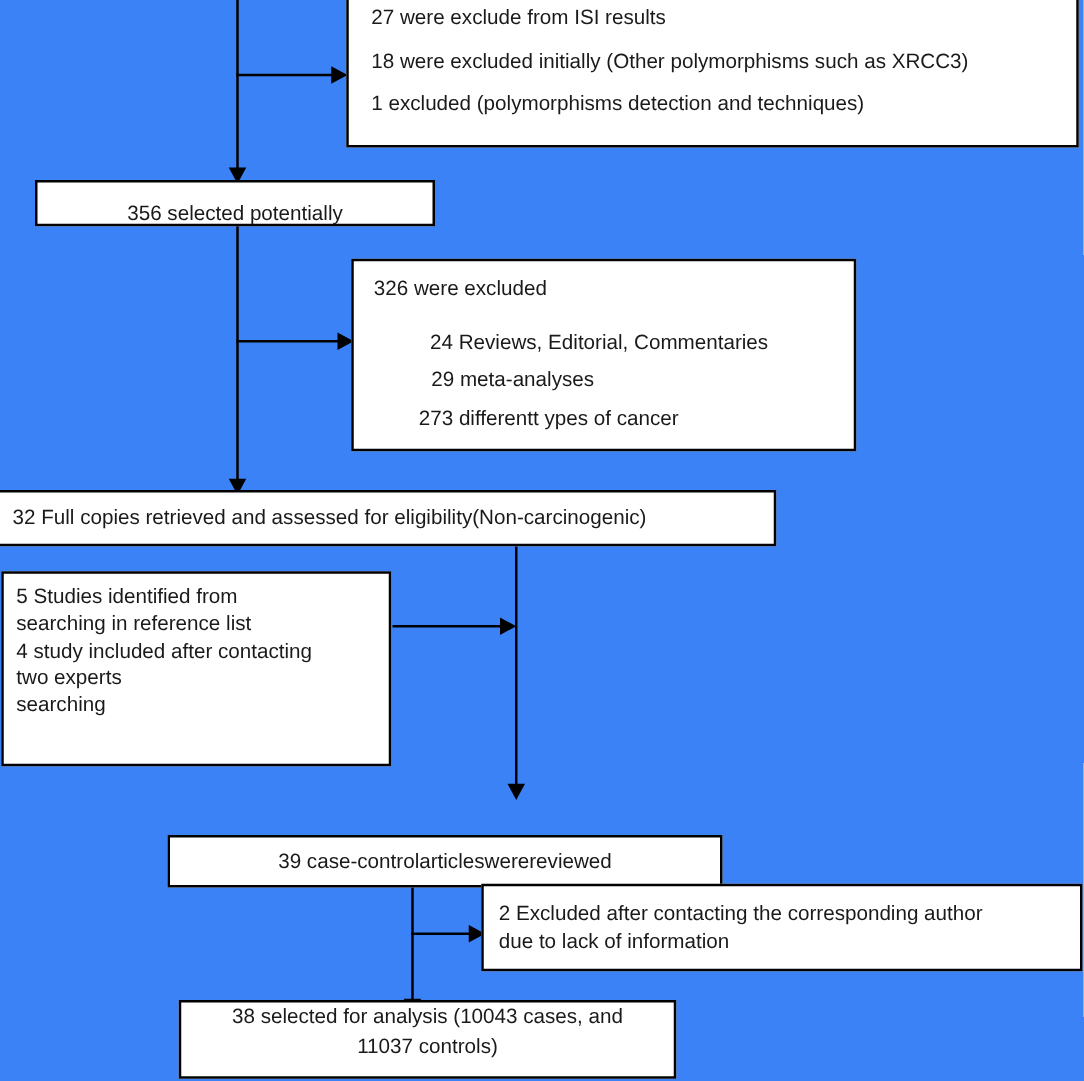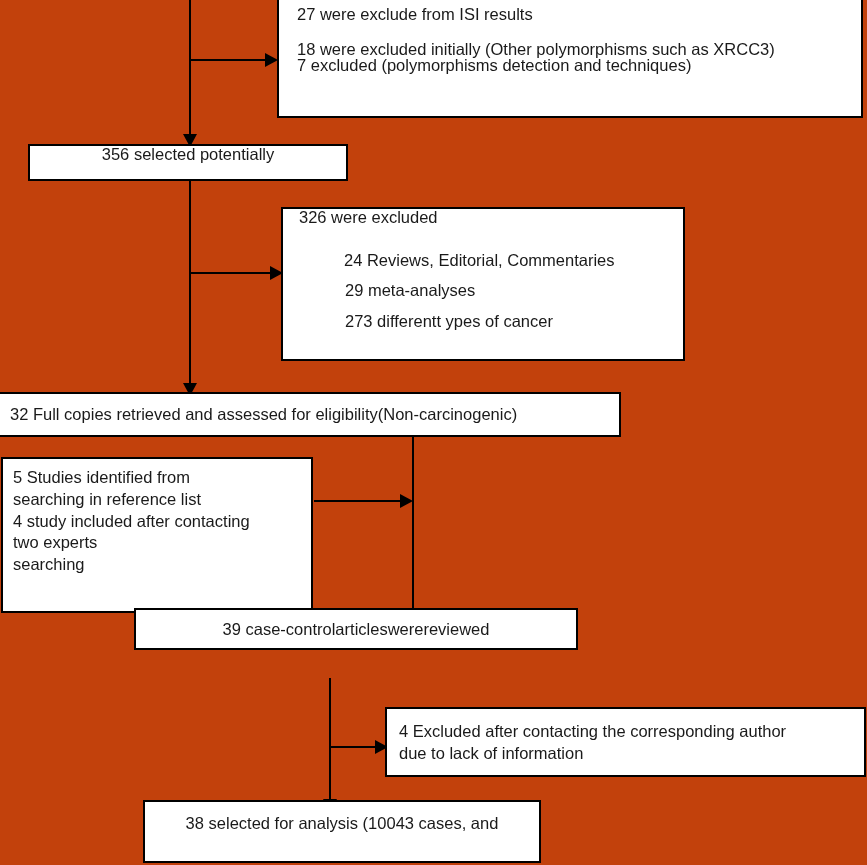--- a/index.html
+++ b/index.html
@@ -4,21 +4,21 @@
 <style>
   html, body {
     margin: 0;
     padding: 0;
     background: #ffffff;
   }
   #flowchart {
     position: relative;
     width: 867px;
     height: 865px;
-    background: #c2410c;
+    background: #3b82f6;
     font-family: "Liberation Sans", sans-serif;
     color: #000000;
     overflow: hidden;
   }
   .box {
     position: absolute;
     box-sizing: border-box;
     border: 2px solid #000000;
     background: #ffffff;
     font-size: 16.5px;
@@ -76,53 +76,54 @@
   <div class="arrow-right" style="left:400px; top:494px;"></div>
   <div class="arrow-down" style="left:406px; top:627px;"></div>
 
   <div class="vline" style="left:329px; top:678px; height:130px;"></div>
   <div class="hline" style="left:329px; top:746px; width:47px;"></div>
   <div class="arrow-right" style="left:375px; top:740px;"></div>
   <div class="arrow-down" style="left:323px; top:799px;"></div>
 
   <div class="box" style="left:277px; top:-10px; width:586px; height:128px; padding:14px 0 0 18px;">
     <div class="line" style="margin-bottom:18px;">27 were exclude from ISI results</div>
-    <div class="line" style="">18 were excluded initially (Other polymorphisms such as XRCC3)</div>
-    <div class="line">7 excluded (polymorphisms detection and techniques)</div>
+    <div class="line" style="margin-bottom:18px;">18 were excluded initially (Other polymorphisms such as XRCC3)</div>
+    <div class="line">1 excluded (polymorphisms detection and techniques)</div>
   </div>
 
-  <div class="box" style="left:28px; top:144px; width:320px; height:37px; display:flex; align-items:flex-start; justify-content:center;">
+  <div class="box" style="left:28px; top:144px; width:320px; height:37px; display:flex; align-items:flex-end; justify-content:center;">
     <div class="line">356 selected potentially</div>
   </div>
 
-  <div class="box" style="left:281px; top:207px; width:404px; height:154px; padding:0 0 0 16px;">
+  <div class="box" style="left:281px; top:207px; width:404px; height:154px; padding:14px 0 0 16px;">
     <div class="line" style="margin-bottom:26px;">326 were excluded</div>
     <div class="line" style="margin-left:45px; margin-bottom:14px;">24 Reviews, Editorial, Commentaries</div>
     <div class="line" style="margin-left:46px; margin-bottom:14px;">29 meta-analyses</div>
-    <div class="line" style="margin-left:46px;">273 differentt ypes of cancer</div>
+    <div class="line" style="margin-left:36px;">273 differentt ypes of cancer</div>
   </div>
 
   <div class="box" style="left:-2px; top:392px; width:623px; height:45px; display:flex; align-items:center; padding-left:10px;">
     <div class="line">32 Full copies retrieved and assessed for eligibility(Non-carcinogenic)</div>
   </div>
 
   <div class="box" style="left:1px; top:457px; width:312px; height:156px; padding:8px 0 0 10px; line-height:1.32;">
     <div class="line">5 Studies identified from</div>
     <div class="line">searching in reference list</div>
     <div class="line">4 study included after contacting</div>
     <div class="line">two experts</div>
     <div class="line">searching</div>
   </div>
 
-  <div class="box" style="left:134px; top:608px; width:444px; height:42px; display:flex; align-items:center; justify-content:center;">
+  <div class="box" style="left:134px; top:668px; width:444px; height:42px; display:flex; align-items:center; justify-content:center;">
     <div class="line">39 case-controlarticleswerereviewed</div>
   </div>
 
   <div class="box" style="left:385px; top:707px; width:481px; height:70px; padding:11px 0 0 12px; line-height:1.35;">
-    <div class="line">4 Excluded after contacting the corresponding author</div>
+    <div class="line">2 Excluded after contacting the corresponding author</div>
     <div class="line">due to lack of information</div>
   </div>
 
-  <div class="box" style="left:143px; top:800px; width:398px; height:63px; padding-top:10px; text-align:center; line-height:1.45;">
+  <div class="box" style="left:143px; top:800px; width:398px; height:63px; text-align:center; line-height:1.45;">
     <div class="line">38 selected for analysis (10043 cases, and</div>
+    <div class="line">11037 controls)</div>
   </div>
 
 </div>
 
 </body></html>

